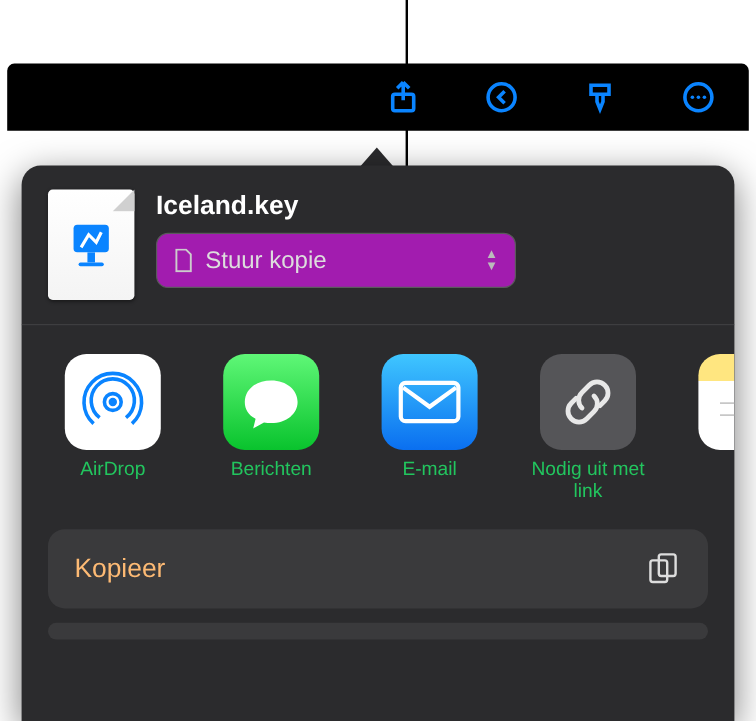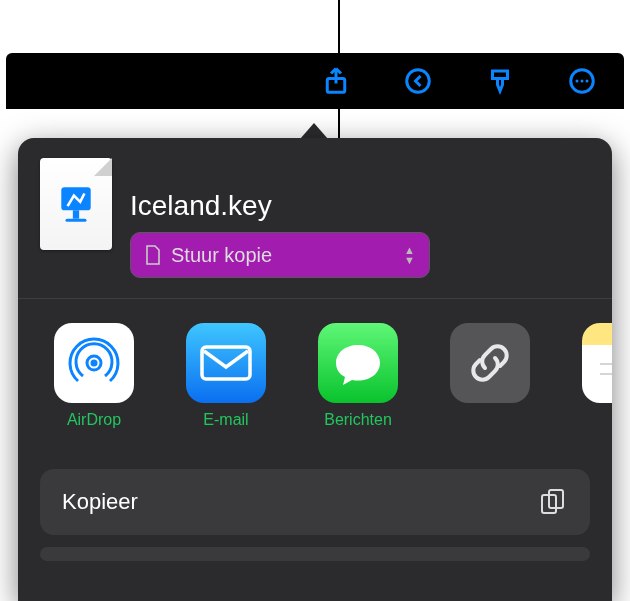--- a/index.html
+++ b/index.html
@@ -28,21 +28,21 @@
     display: flex; align-items: flex-start; padding: 20px 22px 20px 22px; gap: 18px;
   }
   .file-thumb {
     width: 72px; height: 92px; background: linear-gradient(#fff,#f4f4f4); border-radius: 4px;
     display: flex; align-items: center; justify-content: center; position: relative;
     box-shadow: 0 1px 3px rgba(0,0,0,0.4);
   }
   .file-thumb::after { content:""; position:absolute; top:0; right:0; width:18px; height:18px; background:linear-gradient(135deg, transparent 48%, #d0d0d0 52%); }
   .file-thumb svg { width: 42px; height: 42px; }
   .file-meta { flex: 1; color: #fff; }
-  .file-name { font-size: 28px; font-weight: 400; margin-bottom: 10px; margin-top: 32px; }
+  .file-name { font-size: 22px; font-weight: 700; margin-bottom: 10px; }
   .mode-select {
     height: 46px; width: 300px; border: 1px solid #5a5a5c; border-radius: 10px;
     display: flex; align-items: center; padding: 0 14px; gap: 10px; color: #ddd; font-size: 20px;
     background: #a21caf;
   }
   .mode-select .doc-mini { width: 16px; height: 20px; }
   .mode-select .label { flex: 1; }
   .mode-select .chevrons { display:flex; flex-direction:column; gap:1px; color:#bbb; font-size:11px; line-height:9px; }
   .divider { height: 1px; background: #3e3e40; margin: 0; }
   .app-row {
@@ -54,21 +54,21 @@
   }
   .app-label { color: #22c55e; font-size: 16px; text-align: center; line-height: 1.15; min-height: 38px; }
   .icon-airdrop { background: #fff; }
   .icon-messages { background: linear-gradient(#5ff777,#09c32d); }
   .icon-mail { background: linear-gradient(#3fc6ff,#0a6ff0); }
   .icon-link { background: #555558; }
   .icon-notes { background: linear-gradient(#ffe680 0%, #ffe680 28%, #fff 28%, #fff 100%); }
   .actions { padding: 12px 22px 0 22px; }
   .action-row {
     background: #3a3a3c; border-radius: 14px; height: 66px;
-    display: flex; align-items: center; padding: 0 22px; color: #ffffff; font-size: 22px;
+    display: flex; align-items: center; padding: 0 22px; color: #fdba74; font-size: 22px;
     justify-content: space-between; margin-bottom: 12px;
   }
   .action-row svg { width: 30px; height: 30px; stroke: #ddd; fill:none; stroke-width:2; }
 </style>
 </head>
 <body>
 
 <div class="stage">
   <div class="callout-line"></div>
 
@@ -140,47 +140,48 @@
               <path d="M18 42 A18 18 0 1 1 40 42"></path>
               <path d="M13 47 A24 24 0 1 1 45 47"></path>
             </g>
             <circle cx="29" cy="29" r="3.5" fill="#0a84ff"></circle>
           </svg>
         </div>
         <div class="app-label">AirDrop</div>
       </div>
 
       <div class="app-item">
+        <div class="app-icon icon-messages">
+          <svg width="56" height="56" viewBox="0 0 56 56">
+            <path d="M28 10 C15 10 6 18 6 28 c0 6 3 11 9 14 l-2 8 9-5 c2 .4 4 .6 6 .6 13 0 22-8 22-17.6 C50 18 41 10 28 10 Z" fill="#fff"></path>
+          </svg>
+        </div>
+        <div class="app-label">Berichten</div>
+      </div>
+
+      <div class="app-item">
         <div class="app-icon icon-mail">
           <svg width="56" height="40" viewBox="0 0 56 40">
             <rect x="4" y="4" width="48" height="32" rx="4" fill="none" stroke="#fff" stroke-width="3.5"></rect>
             <path d="M6 8 L28 24 L50 8" fill="none" stroke="#fff" stroke-width="3.5"></path>
           </svg>
         </div>
         <div class="app-label">E-mail</div>
-      </div>
-
-      <div class="app-item">
-        <div class="app-icon icon-messages">
-          <svg width="56" height="56" viewBox="0 0 56 56">
-            <path d="M28 10 C15 10 6 18 6 28 c0 6 3 11 9 14 l-2 8 9-5 c2 .4 4 .6 6 .6 13 0 22-8 22-17.6 C50 18 41 10 28 10 Z" fill="#fff"></path>
-          </svg>
-        </div>
-        <div class="app-label">Berichten</div>
       </div>
 
       <div class="app-item">
         <div class="app-icon icon-link">
           <svg width="50" height="50" viewBox="0 0 50 50">
             <g fill="none" stroke="#e8e8e8" stroke-width="4" stroke-linecap="round">
               <path d="M20 30 a9 9 0 0 1 0-13 l6-6 a9 9 0 0 1 13 13 l-4 4"></path>
               <path d="M30 20 a9 9 0 0 1 0 13 l-6 6 a9 9 0 0 1 -13-13 l4-4"></path>
             </g>
           </svg>
         </div>
+        <div class="app-label">Nodig uit met link</div>
       </div>
 
       <div class="app-item">
         <div class="app-icon icon-notes">
           <svg width="60" height="50" viewBox="0 0 60 50">
             <line x1="8" y1="26" x2="52" y2="26" stroke="#c7c7c7" stroke-width="1.5"></line>
             <line x1="8" y1="36" x2="52" y2="36" stroke="#c7c7c7" stroke-width="1.5"></line>
           </svg>
         </div>
 

